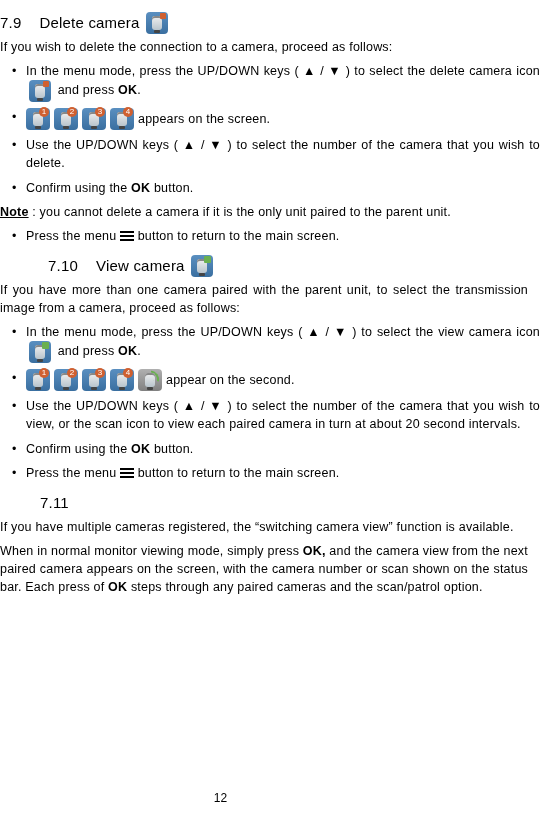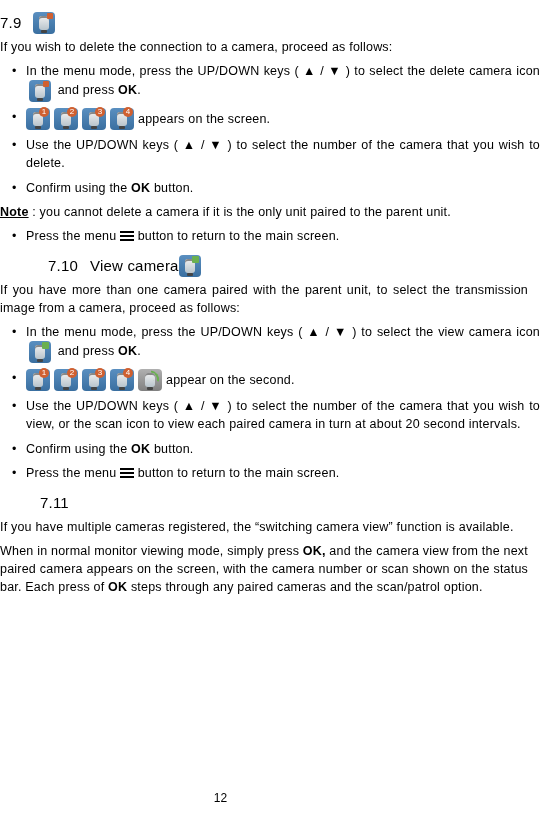--- a/index.html
+++ b/index.html
@@ -13,21 +13,21 @@
     padding: 6px 8px 0 0;
     letter-spacing: 0.2px;
     background: #fff;
   }
   .section-heading {
     font-size: 15px;
     font-weight: normal;
     margin: 6px 0 4px 0;
     display: flex;
     align-items: center;
-    gap: 0;
+    gap: 6px;
   }
   .section-heading .num { margin-right: 12px; }
   .body-line {
     margin: 4px 12px 6px 0;
     text-align: justify;
   }
   ul.bullets {
     list-style: none;
     padding-left: 8px;
   }
@@ -123,20 +123,21 @@
     font-size:12px;
   }
   .just{ text-align:justify; }
   .inline-text { display:inline; }
 </style>
 </head>
 <body>
 
 <div class="section-heading">
   <span class="num">7.9</span>
+  <span>Delete camera</span>
   <span class="camera-icon red-mark">
       <span class="cam-body"></span>
     </span>
 </div>
 
 <p class="body-line">If you wish to delete the connection to a camera, proceed as follows:</p>
 
 <ul class="bullets">
   <li>
     <span class="inline-text">In the menu mode, press the UP/DOWN keys ( ▲ / ▼ ) to select the delete camera icon</span>

